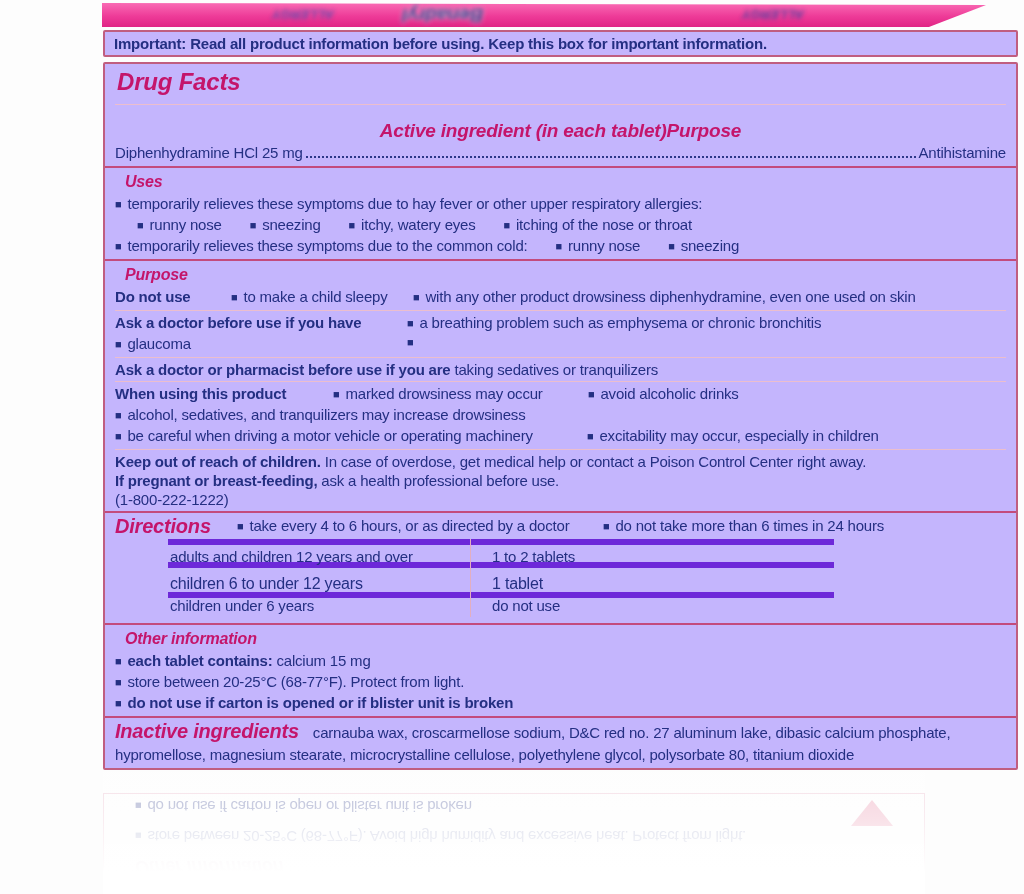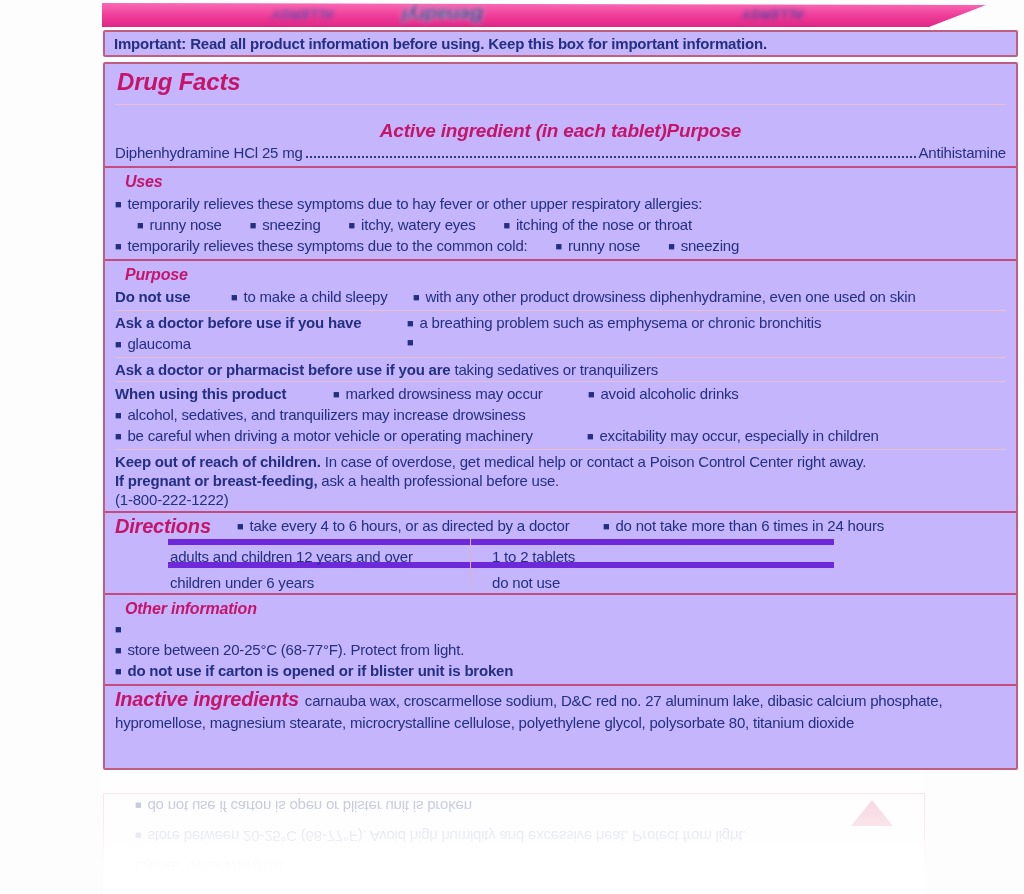--- a/index.html
+++ b/index.html
@@ -68,26 +68,26 @@
   .dir-row .b2 { display:flex; align-items:baseline; }
 
   .dtable { margin:1px 0 3px 53px; width:666px; position:relative; }
   .dtable::before { content:""; position:absolute; left:302px; top:0; bottom:3px;
     width:1px; background:#e3aec0; }
   .drow { display:flex; border-top:6px solid #6d28d9; }
   .drow .c1 { width:302px; padding:2px 4px 2px 2px; }
   .drow .c2 { padding:2px 0 2px 22px; }
   .drow-a { height:23px; line-height:20px; }
   .drow-b { height:30px; line-height:28px; font-size:16px; }
-  .drow-c { height:28px; line-height:25px; }
+  .drow-c { height:28px; line-height:25px;align-items:flex-end; }
 
   .oi-line { line-height:19px; display:flex; align-items:baseline; }
 
   .ii-wrap { line-height:22px; margin-top:1px; }
-  .ii-h { font-size:20px; margin-right:6px; }
+  .ii-h { font-size:20px; margin-right:14px; }
 
   
   .reflection { position:absolute; left:103px; top:772px; width:822px; height:122px;
     overflow:hidden; }
   .ref-frame { position:absolute; left:0; top:21px; width:822px; height:100px;
     border:1px solid #f0cdd9; border-bottom:none; opacity:.8; }
   .ref-line { position:absolute; transform:scaleY(-1); white-space:nowrap;
     letter-spacing:-0.2px; font-size:15px; display:flex; align-items:baseline; }
   .ref-1 { left:32px; top:26px; color:#9ba1c6; }
   .ref-2 { left:32px; top:56px; color:#bfc3da; }
@@ -249,30 +249,35 @@
       <span class="b2">
           <span class="sq">■</span>
           <span>do not take more than 6 times in 24 hours</span>
         </span>
     </div>
     <div class="dtable">
       <div class="drow drow-a">
         <span class="c1">adults and children 12 years and over</span>
         <span class="c2">1 to 2 tablets</span>
       </div>
+      <div class="drow drow-b">
+        <span class="c1">children 6 to under 12 years</span>
+        <span class="c2">1 tablet</span>
+      </div>
       <div class="drow drow-c">
         <span class="c1">children under 6 years</span>
         <span class="c2">do not use</span>
       </div>
     </div>
     <hr class="hr-strong">
 
     <div class="hd sec-title">Other information</div>
     <div class="oi-line">
       <span class="sq">■</span>
+      <span><span class="bold">each tablet contains:</span> <span>calcium 15 mg</span></span>
     </div>
     <div class="oi-line">
       <span class="sq">■</span>
       <span>store between 20-25°C (68-77°F). Protect from light.</span>
     </div>
     <div class="oi-line bold">
       <span class="sq">■</span>
       <span>do not use if carton is opened or if blister unit is broken</span>
     </div>
     <hr class="hr-strong">

